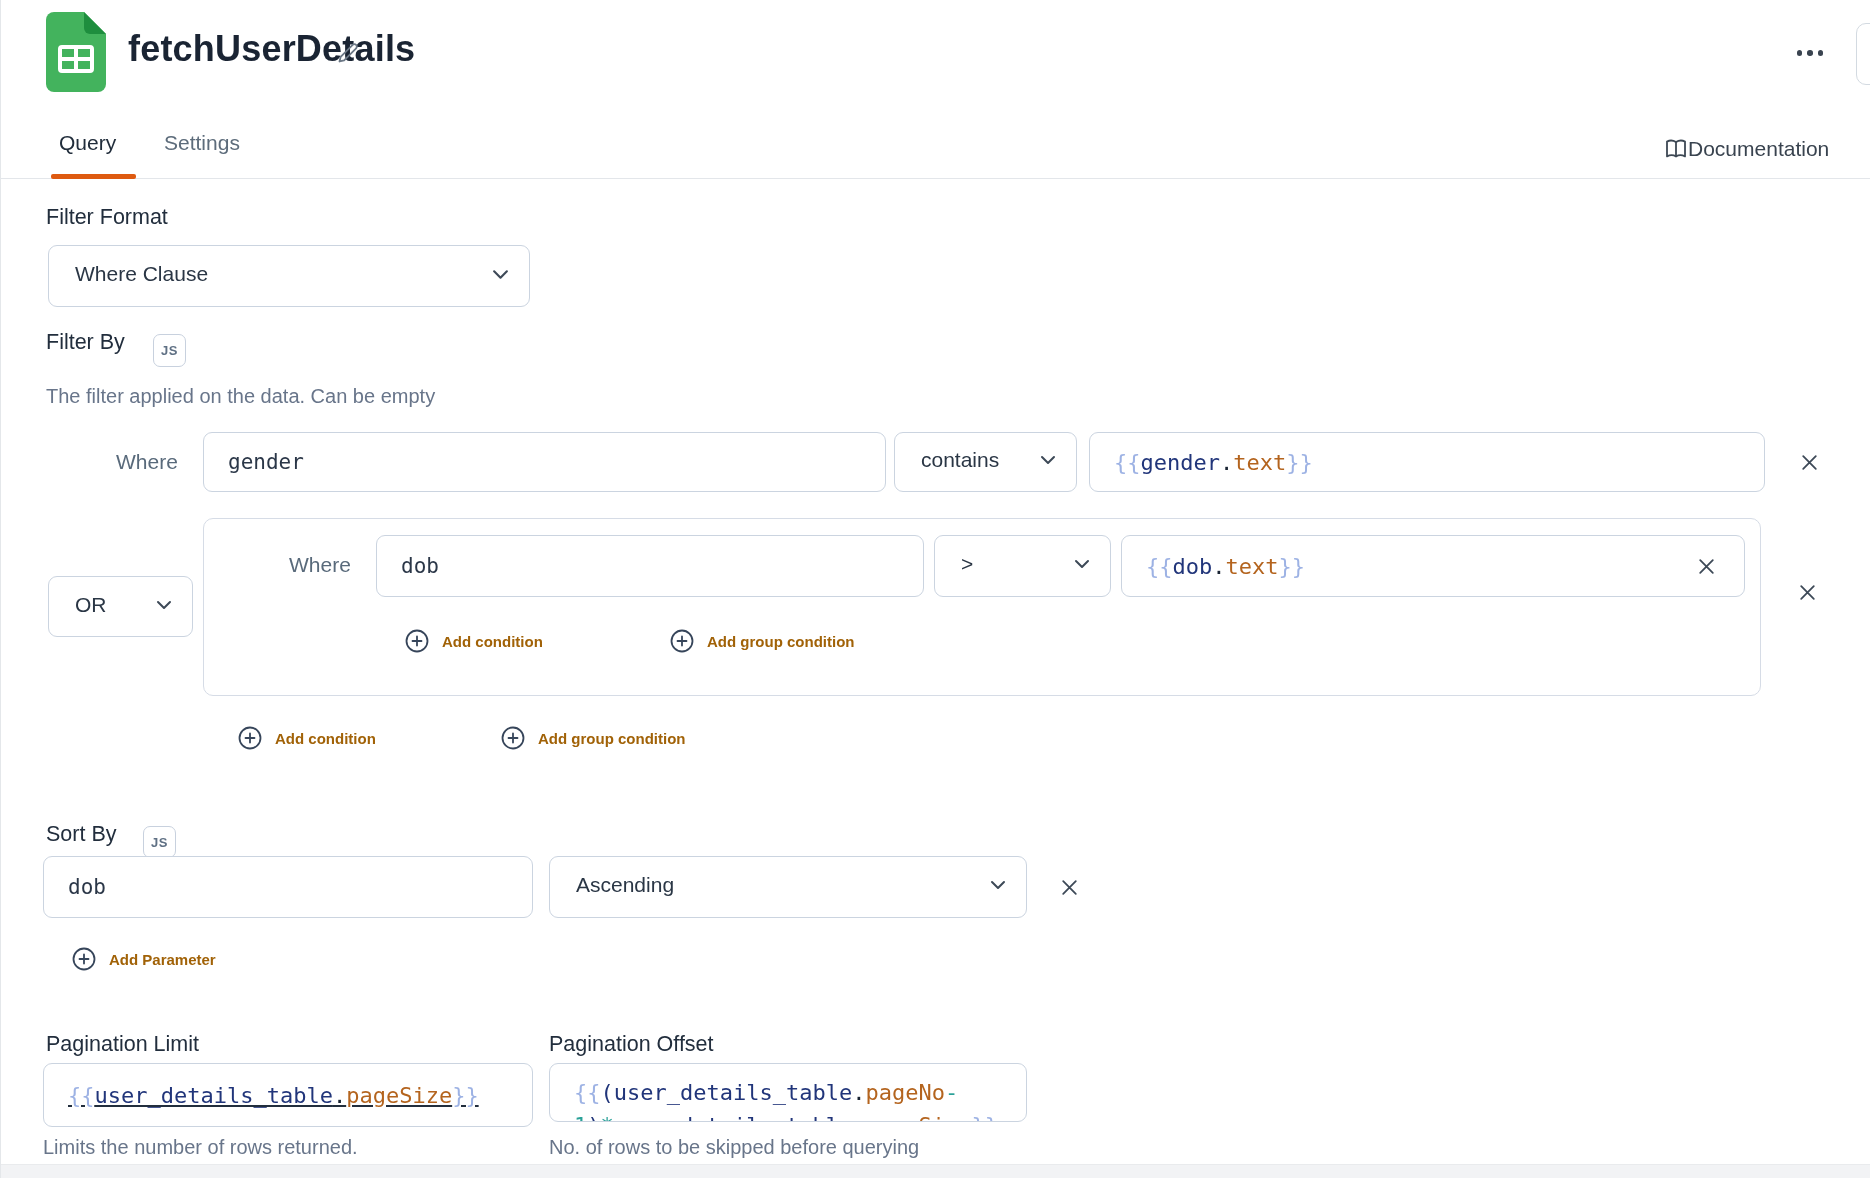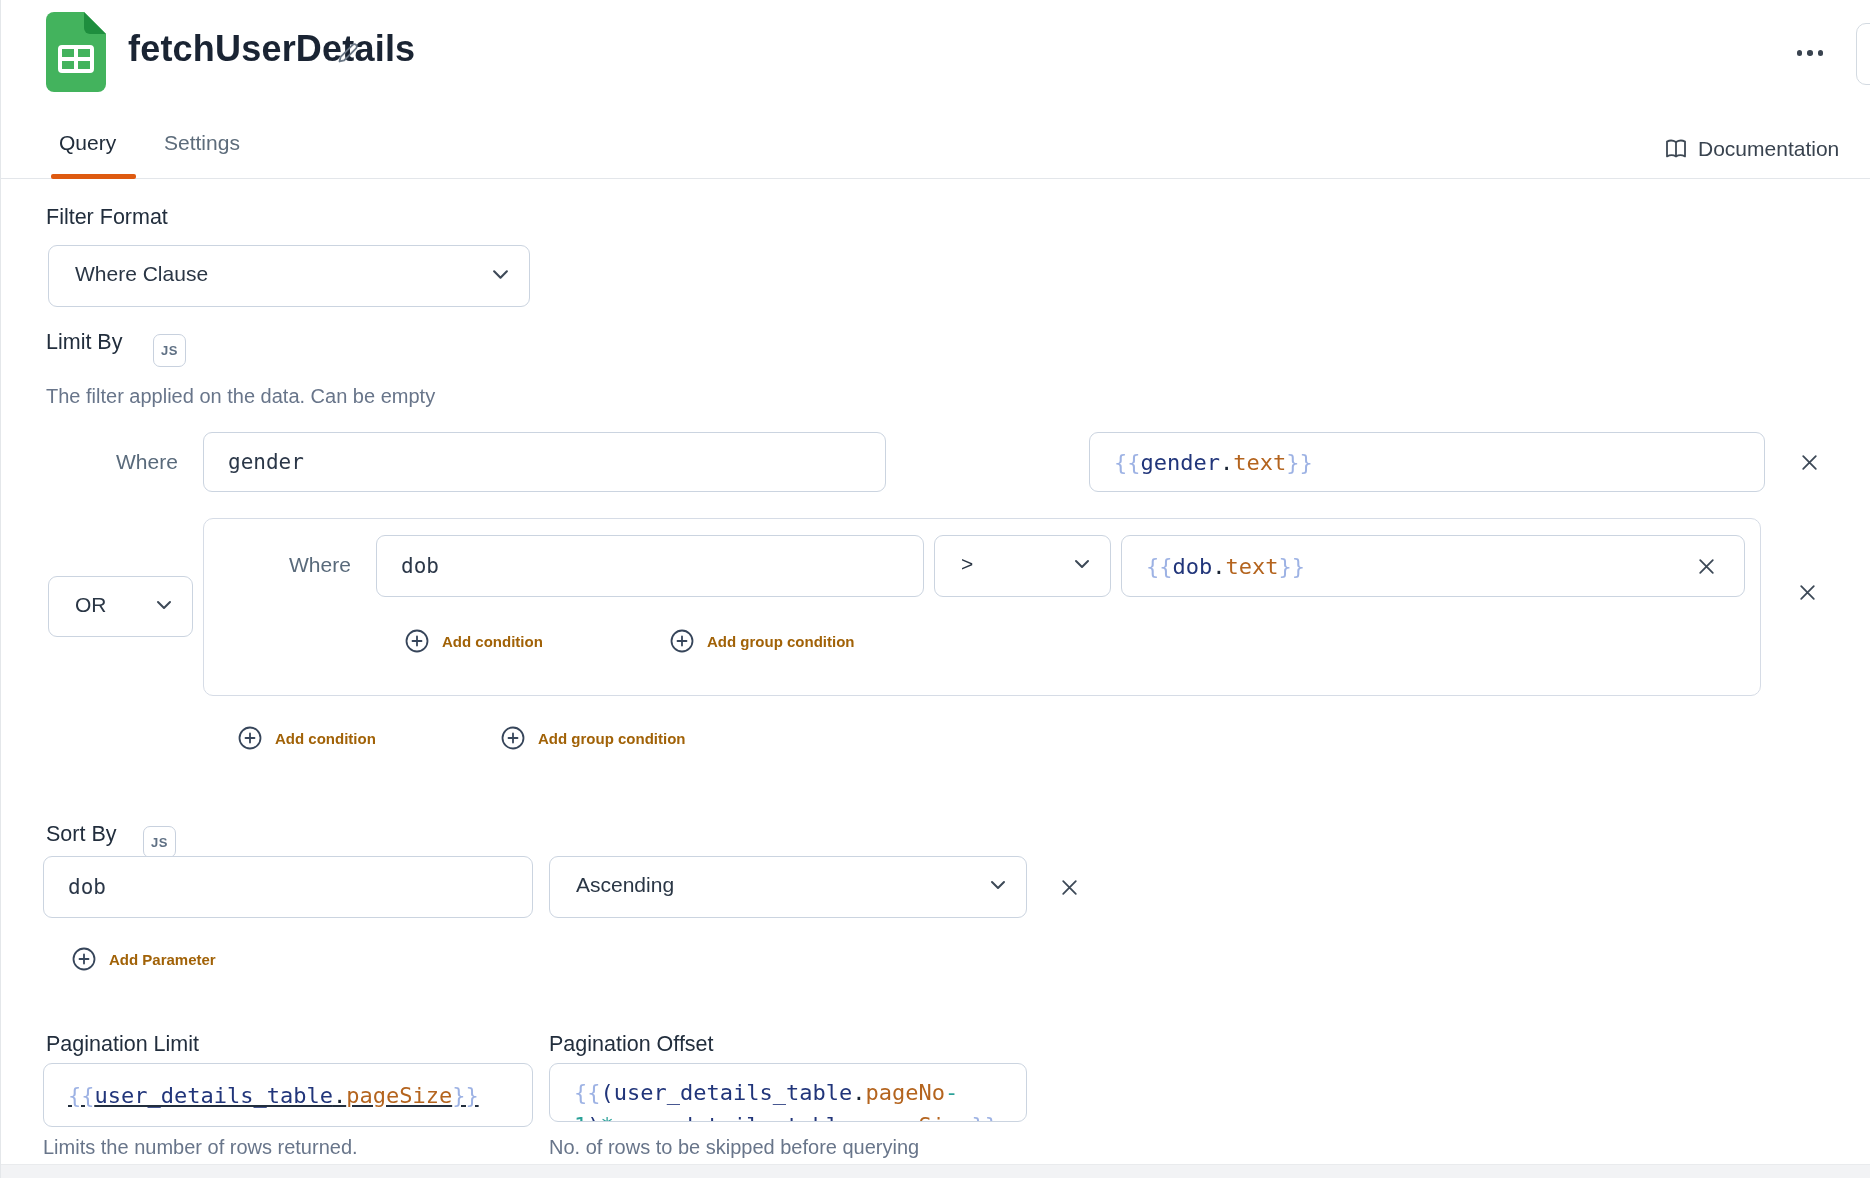--- a/index.html
+++ b/index.html
@@ -14,21 +14,21 @@
   .icon-btn{display:flex; align-items:center; justify-content:center; cursor:pointer; background:none; border:none;}
   .dots{display:flex; gap:5px; align-items:center;}
   .dots i{width:5.5px; height:5.5px; border-radius:50%; background:#3A4450; display:block;}
   .cutoff-btn{border:1.5px solid #D3DAE1; border-radius:10px; background:#fff;}
   
   .tab{font-size:21px; cursor:pointer;}
   .tab.active{color:#212D3B; font-weight:500;}
   .tab.inactive{color:#5D6C7B;}
   .tabs-divider{height:1px; background:#E3E6EA; left:0; right:0;}
   .tab-underline{height:5px; border-radius:2px;}
-  .doc-link{display:flex; align-items:center; gap:10px; cursor:pointer;}
+  .doc-link{display:flex; align-items:center; cursor:pointer;}
   .doc-link span{font-size:21px; font-weight:500; color:#39434F;}
   
   .section-label{font-size:21.5px; color:#222E3D;}
   .help-text{font-size:20px; color:#68758A;}
   .js-badge{border:1.3px solid #C8D1DE; border-radius:7px; display:flex; align-items:center; justify-content:center;
             font-size:13px; font-weight:700; color:#5F7084; letter-spacing:.5px; background:#fff;}
   .where-label{font-size:21px; color:#596A7B;}
   
   .box{box-sizing:border-box; background:#fff; border:1.5px solid #CBD4E0; border-radius:9px;}
   .field-box{display:flex; align-items:center; padding:0 24px;
@@ -93,28 +93,34 @@
   </div>
 
   <div class="abs section-label" style="left:45px; top:205px;">Filter Format</div>
   <div class="abs box select-box" style="left:47px; top:245px; width:482px; height:62px;">
     <span>Where Clause</span>
     <svg width="17" height="11" viewBox="0 0 16 10">
       <path d="M2 2 L8 8 L14 2" fill="none" stroke="#3D4957" stroke-width="2" stroke-linecap="round" stroke-linejoin="round"></path>
     </svg>
   </div>
 
-  <div class="abs section-label" style="left:45px; top:330px;">Limit By</div>
+  <div class="abs section-label" style="left:45px; top:330px;">Filter By</div>
   <div class="abs js-badge" style="left:152px; top:334px; width:31px; height:31px;">JS</div>
   <div class="abs help-text" style="left:45px; top:385px;">The filter applied on the data. Can be empty</div>
 
   <div class="abs where-label" style="left:115px; top:450px;">Where</div>
   <div class="abs box field-box" style="left:202px; top:432px; width:683px; height:60px;">
     <span>gender</span>
   </div>
+  <div class="abs box select-box" style="left:893px; top:432px; width:183px; height:60px;">
+    <span>contains</span>
+    <svg width="16" height="10" viewBox="0 0 16 10">
+      <path d="M2 2 L8 8 L14 2" fill="none" stroke="#3D4957" stroke-width="2" stroke-linecap="round" stroke-linejoin="round"></path>
+    </svg>
+  </div>
   <div class="abs box code-box" style="left:1088px; top:432px; width:676px; height:60px;">
     <span class="code-line"><span class="tok-brace">{{</span><span class="tok-id">gender</span><span class="tok-dot">.</span><span class="tok-prop">text</span><span class="tok-brace">}}</span></span>
   </div>
   <button class="abs icon-btn x-btn" style="left:1791px; top:445px;">
     <svg width="21" height="21" viewBox="0 0 20 20">
       <path d="M4 4 L16 16 M16 4 L4 16" stroke="#3D4957" stroke-width="1.7" stroke-linecap="round"></path>
     </svg>
   </button>
 
   <div class="abs box select-box" style="left:47px; top:576px; width:145px; height:61px;gap:36px;">

